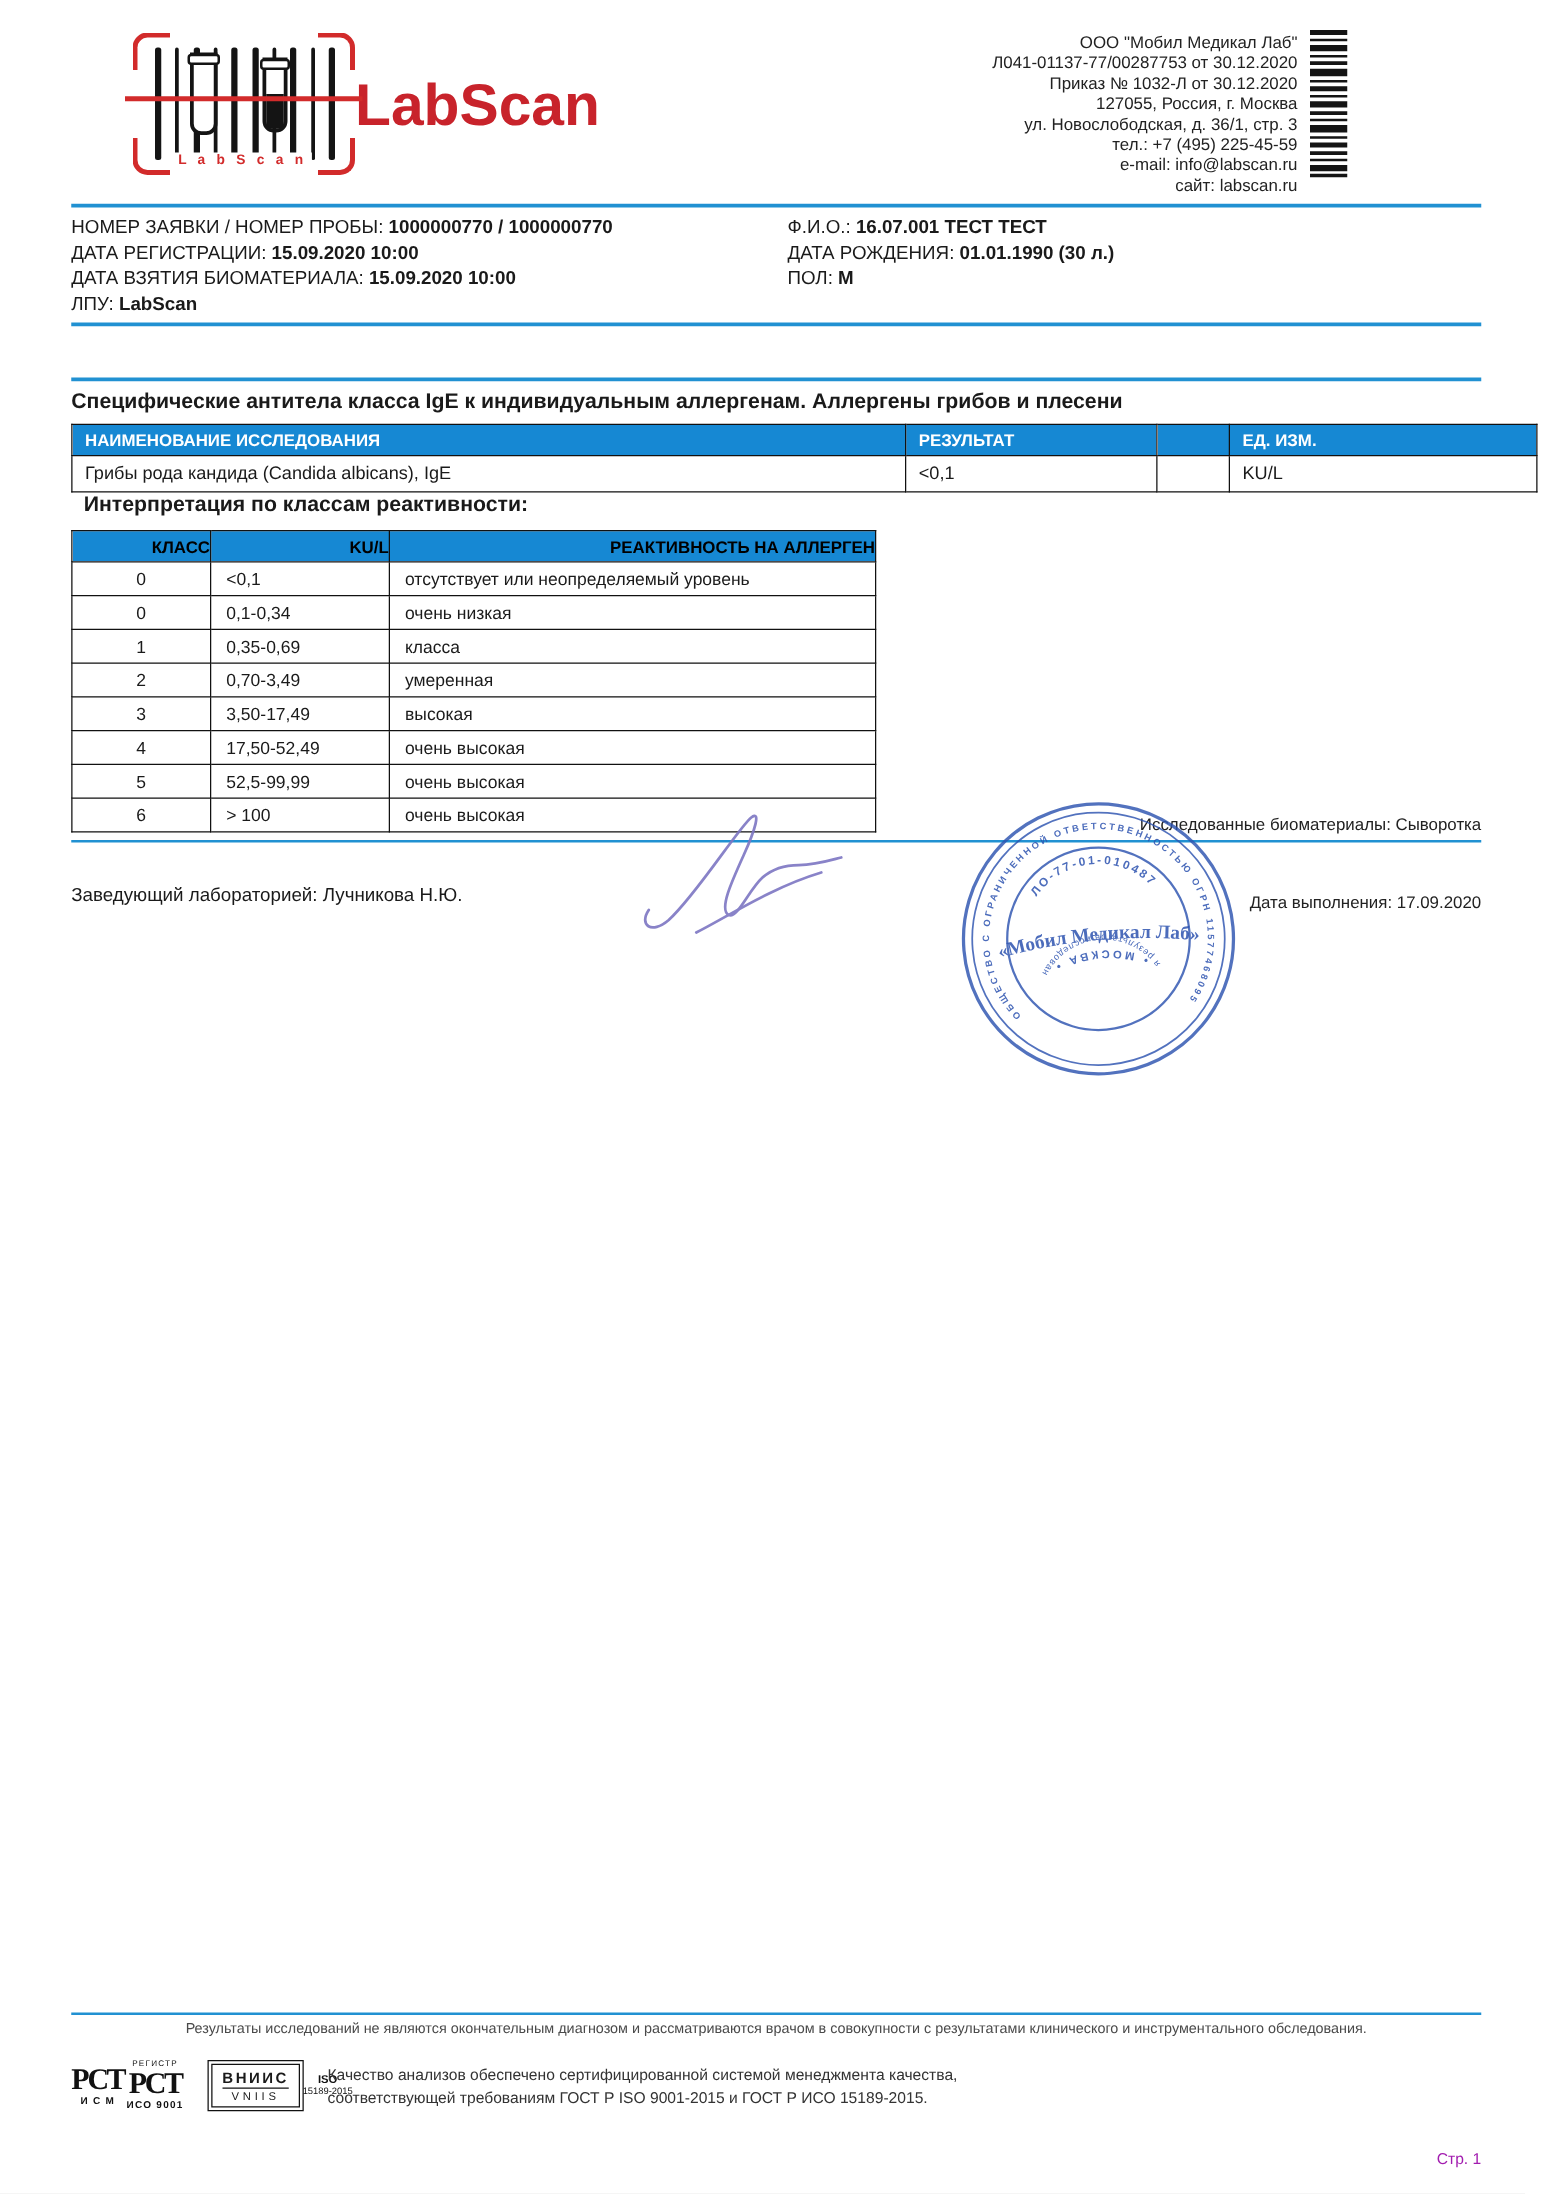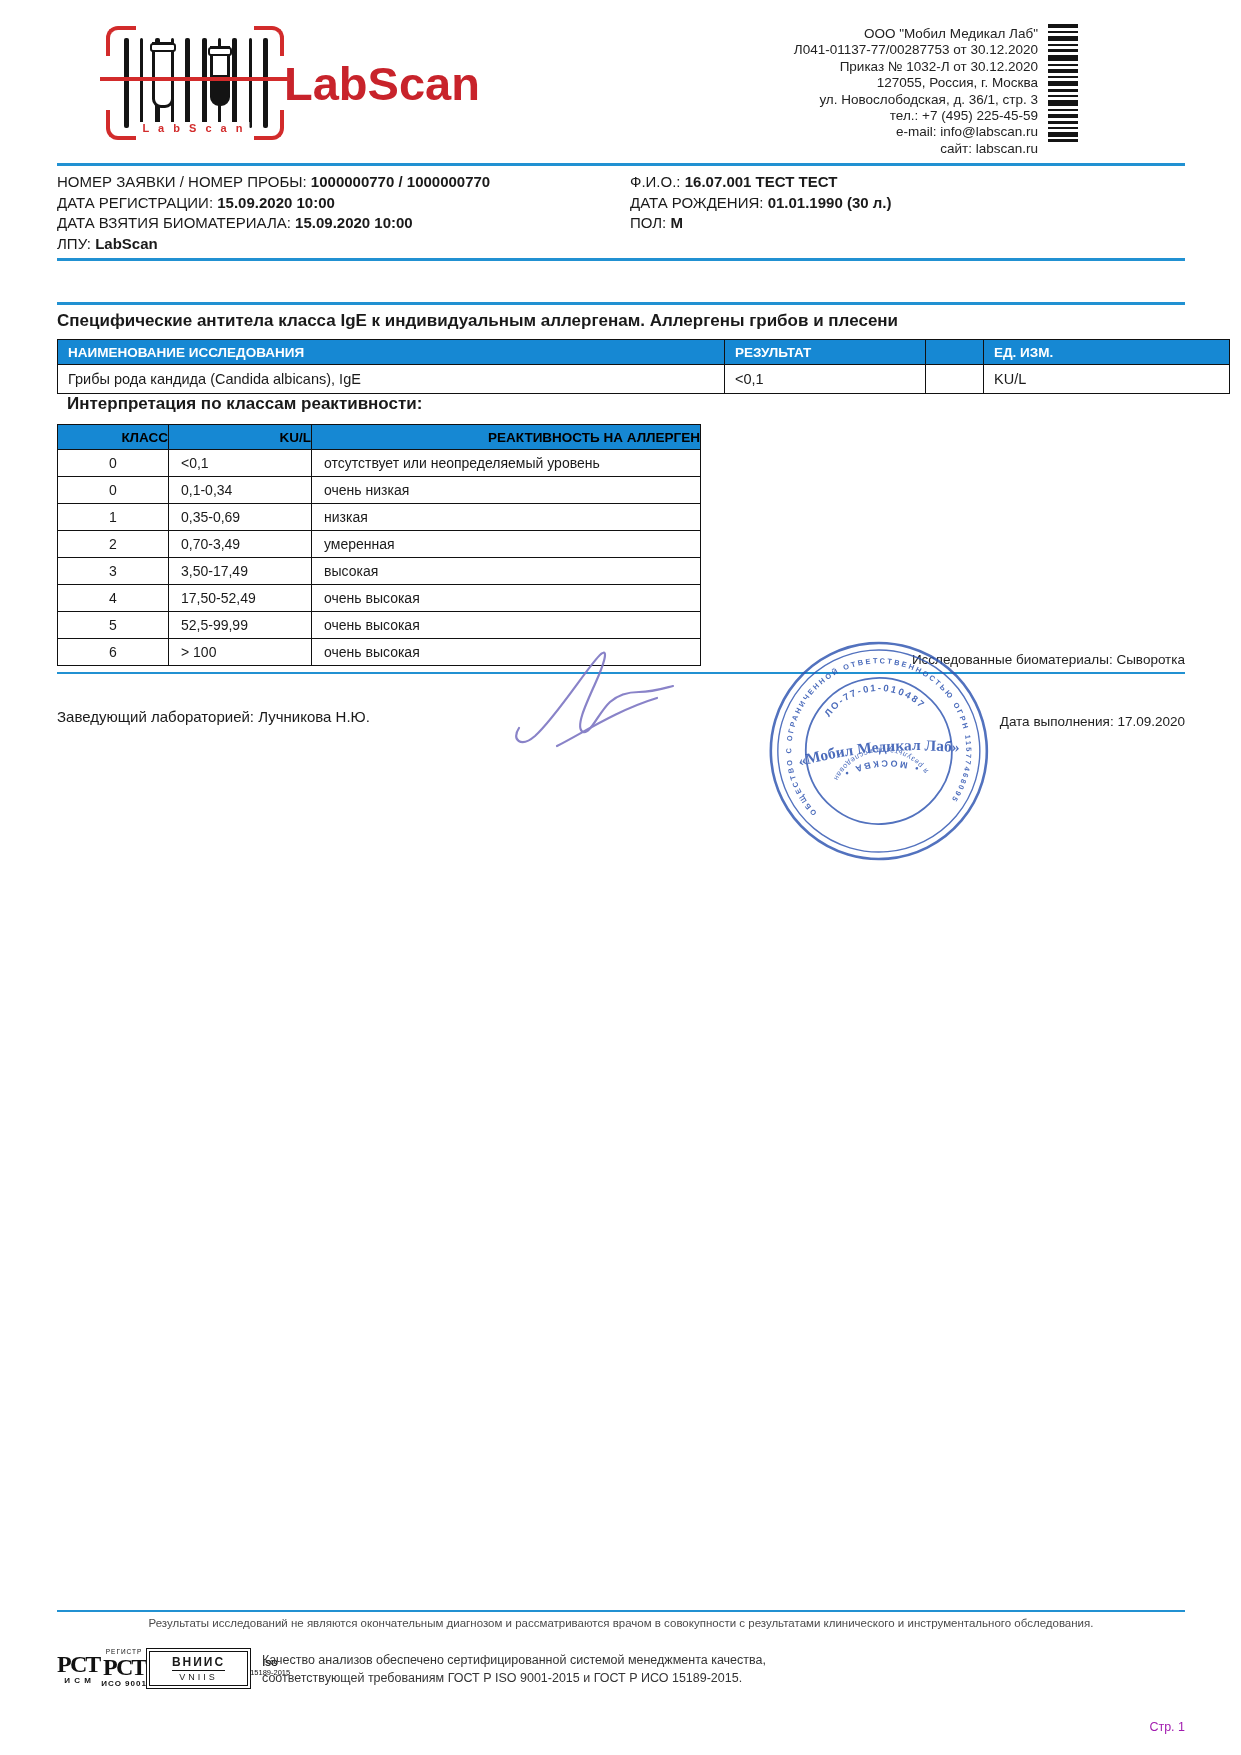--- a/index.html
+++ b/index.html
@@ -65,21 +65,21 @@
   .signature{position:absolute;left:505px;top:636px;}
   .stamp{position:absolute;left:766px;top:638px;transform:rotate(-5deg);}
 
   
   .disclaimer{position:absolute;left:57px;right:56px;top:1617px;text-align:center;font-size:11.5px;color:#4a4a4a;}
   .marks{position:absolute;left:57px;top:1648px;display:flex;align-items:center;gap:2px;}
   .cert{display:flex;flex-direction:column;align-items:center;color:#111;}
   .cert-arc{font-size:6.5px;letter-spacing:1px;}
   .cert-glyph{font-size:24px;font-weight:bold;letter-spacing:-2px;line-height:24px;font-family:"Liberation Serif","DejaVu Serif",serif;}
   .cert-sub{font-size:8px;font-weight:bold;letter-spacing:1px;}
-  .vniis-box{border:1.5px solid #111;outline:1.5px solid #111;outline-offset:2px;padding:3px 22px;text-align:center;margin-left:0;}
+  .vniis-box{border:1.5px solid #111;outline:1.5px solid #111;outline-offset:2px;padding:3px 8px;text-align:center;margin-left:20px;}
   .vniis-t{font-size:12px;font-weight:bold;letter-spacing:2px;border-bottom:1px solid #111;padding-bottom:1px;}
   .vniis-b{font-size:9px;letter-spacing:3px;padding-top:1px;}
   .iso-mini{font-size:7.5px;line-height:8.5px;text-align:center;color:#111;}
   .iso-mini b{font-size:9px;}
   .quality{position:absolute;left:262px;top:1652px;font-size:12.5px;line-height:17.5px;color:#333;}
   .pagenum{position:absolute;right:56px;top:1720px;font-size:12.5px;color:#a21caf;}
 </style>
 </head>
 <body>
 
@@ -203,21 +203,21 @@
           <td class="ic3">отсутствует или неопределяемый уровень</td>
         </tr>
       <tr>
           <td class="ic1">0</td>
           <td class="ic2">0,1-0,34</td>
           <td class="ic3">очень низкая</td>
         </tr>
       <tr>
           <td class="ic1">1</td>
           <td class="ic2">0,35-0,69</td>
-          <td class="ic3">низкая</td>
+          <td class="ic3">класса</td>
         </tr>
       <tr>
           <td class="ic1">2</td>
           <td class="ic2">0,70-3,49</td>
           <td class="ic3">умеренная</td>
         </tr>
       <tr>
           <td class="ic1">3</td>
           <td class="ic2">3,50-17,49</td>
           <td class="ic3">высокая</td>

